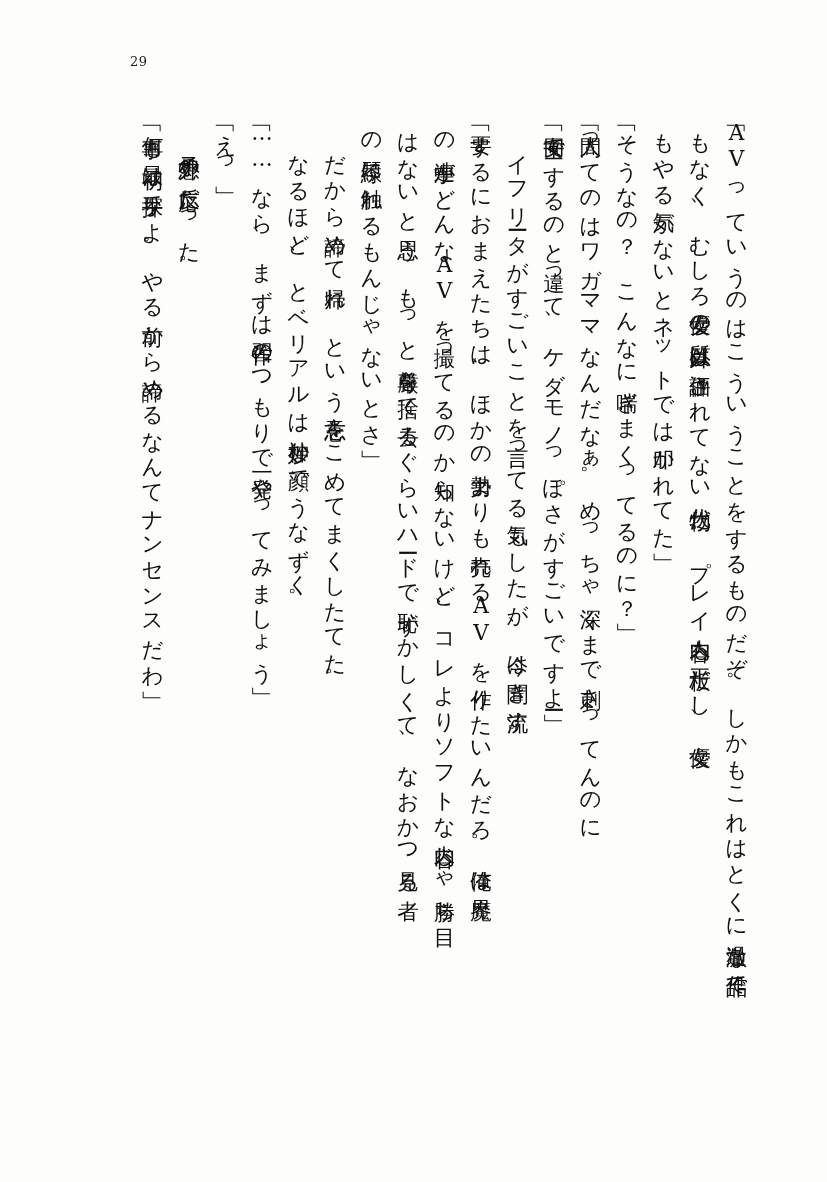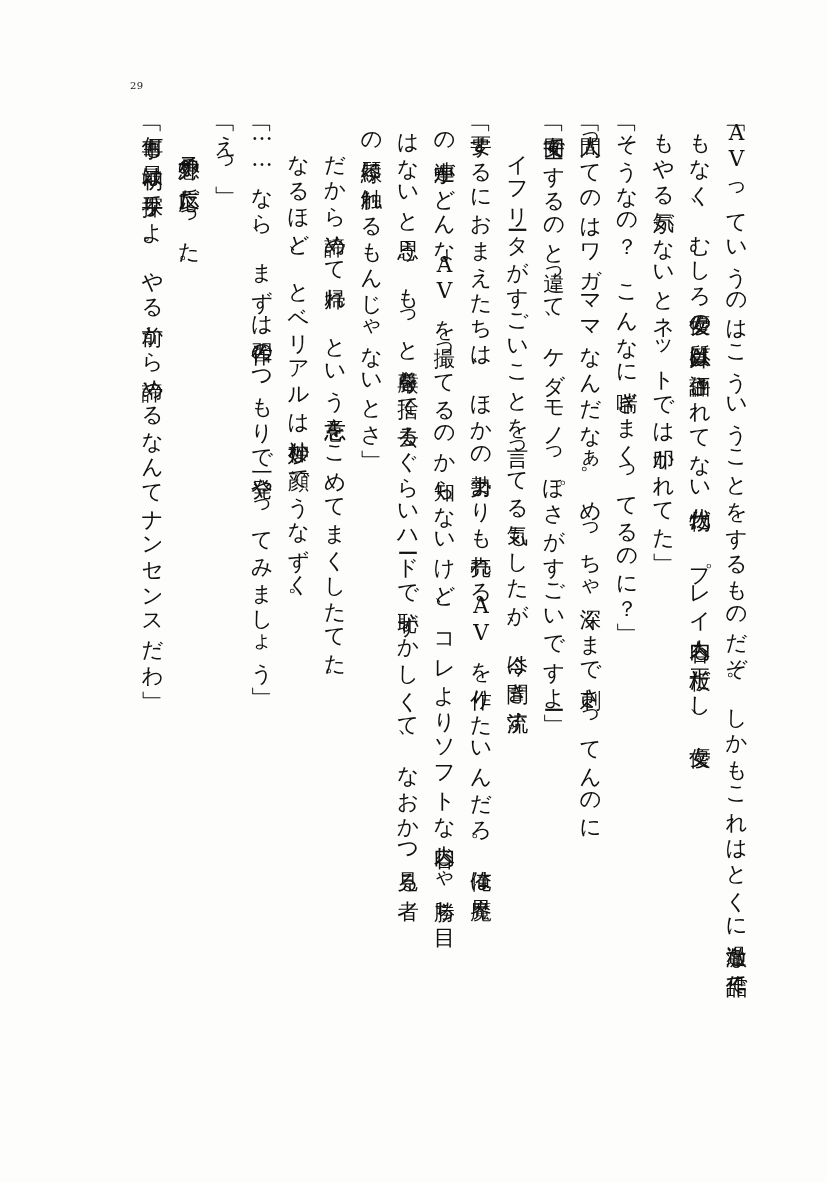--- a/index.html
+++ b/index.html
@@ -12,23 +12,23 @@
   }
   .page {
     position: relative;
     width: 827px;
     height: 1182px;
     background: #fdfdfc;
     overflow: hidden;
   }
   .page-number {
     position: absolute;
-    top: 80px;
+    top: 54px;
     left: 130px;
-    font-size: 10px;
+    font-size: 13px;
     color: #1a1a1a;
     letter-spacing: 0.5px;
     font-family: "DejaVu Serif", "Liberation Serif", serif;
   }
   .text-block {
     position: absolute;
     top: 118px;
     left: 74px;
     width: 680px;
     height: 1000px;

